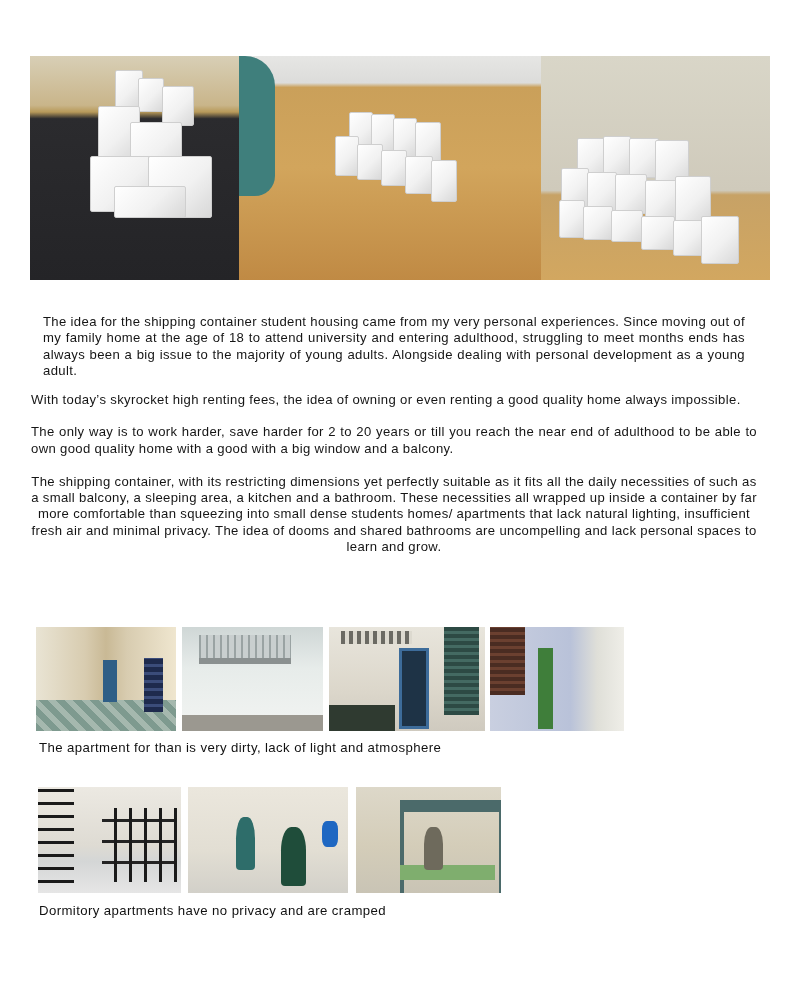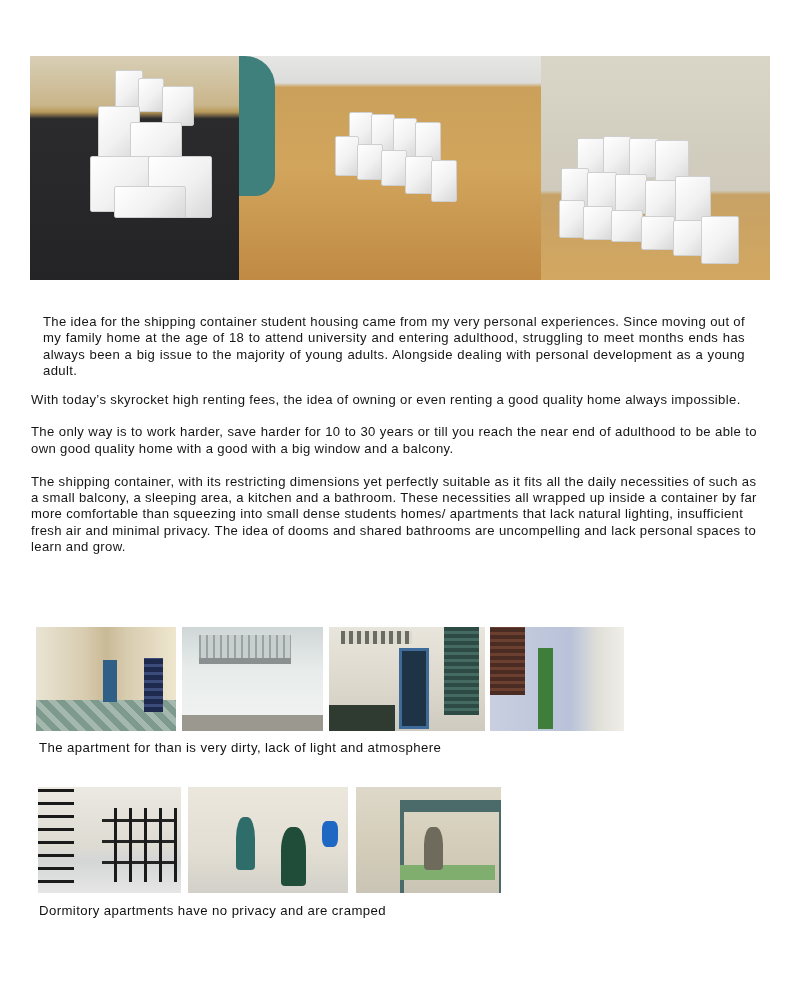--- a/index.html
+++ b/index.html
@@ -13,21 +13,21 @@
   .p-chalk { background:linear-gradient(180deg,#d8cfb6 0%,#c9b58a 22%,#b89a5a 25%,#2b2b2e 28%,#242427 100%); }
   .p-table { background:linear-gradient(180deg,#e6e6e4 0%,#dcdcda 12%,#caa05a 14%,#d2a55c 50%,#c08a44 100%); }
   .p-wall  { background:linear-gradient(180deg,#d9d6c8 0%,#cfcabb 60%,#c7a266 62%,#d2a760 100%); }
   .block { position:absolute; background:linear-gradient(135deg,#ffffff 0%,#f1f1f1 55%,#d8d8d8 100%);
            border:1px solid #cfcfcf; border-radius:2px; }
 
   .text-block { position:absolute; left:31px; width:726px; font-size:13.1px; line-height:16.4px;
                 letter-spacing:0.35px; text-align:justify; }
   .text-block p { margin:0 0 16.4px 0; }
   .text-block p.noline { margin:12px; }
-  .text-block p.last { text-align:left; }
+  .text-block p.last { text-align:center; }
 
   .caption { position:absolute; font-size:13.2px; letter-spacing:0.4px; color:#111; }
 
   
   .a1 { background:linear-gradient(90deg,#e9e4d4 0%,#d8ccb0 35%,#c9b995 50%,#d8ccb0 65%,#efe6cf 100%); }
   .a1 .floor { position:absolute; left:0; right:0; bottom:0; height:30%;
                background:repeating-linear-gradient(45deg,#7e9a8f 0 6px,#a5b8ae 6px 12px); }
   .a1 .door { position:absolute; left:48%; top:32%; width:10%; height:40%; background:#2f5e86; }
   .a1 .win { position:absolute; right:9%; top:30%; width:14%; height:52%;
              background:repeating-linear-gradient(0deg,#1e2a4d 0 5px,#3b4c7a 5px 8px); }
@@ -109,21 +109,21 @@
     <div class="block" style="left:70px; top:154px; width:30px; height:30px;"></div>
     <div class="block" style="left:100px; top:160px; width:32px; height:32px;"></div>
     <div class="block" style="left:132px; top:164px; width:30px; height:34px;"></div>
     <div class="block" style="left:160px; top:160px; width:36px; height:46px;"></div>
   </div>
 </div>
 
 <div class="text-block" style="top:302px;">
   <p class="noline">The idea for the shipping container student housing came from my very personal experiences. Since moving out of my family home at the age of 18 to attend university and entering adulthood, struggling to meet months ends has always been a big issue to the majority of young adults. Alongside dealing with personal development as a young adult.</p>
   <p style="text-align:left;">With today’s skyrocket high renting fees, the idea of owning or even renting a good quality home always impossible.</p>
-  <p>The only way is to work harder, save harder for 10 to 30 years or till you reach the near end of adulthood to be able to own good quality home with a good with a big window and a balcony.</p>
+  <p>The only way is to work harder, save harder for 2 to 20 years or till you reach the near end of adulthood to be able to own good quality home with a good with a big window and a balcony.</p>
   <p class="last">The shipping container, with its restricting dimensions yet perfectly suitable as it fits all the daily necessities of such as a small balcony, a sleeping area, a kitchen and a bathroom. These necessities all wrapped up inside a container by far more comfortable than squeezing into small dense students homes/ apartments that lack natural lighting, insufficient fresh air and minimal privacy. The idea of dooms and shared bathrooms are uncompelling and lack personal spaces to learn and grow.</p>
 </div>
 
 <div class="photo a1" style="left:36px; top:627px; width:140px; height:104px;" title="Long narrow rental room with bed and tiled floor">
   <div class="floor"></div>
     <div class="door"></div>
     <div class="win"></div>
 </div>
 <div class="photo a2" style="left:182px; top:627px; width:141px; height:104px;" title="White rental room with loft and small sink">
   <div class="loft"></div>

